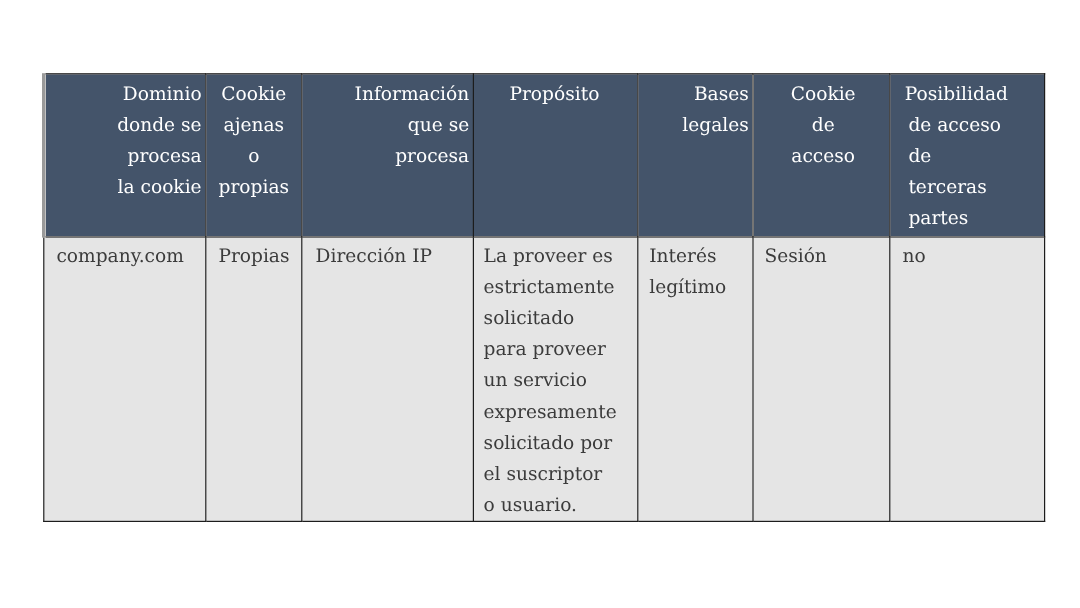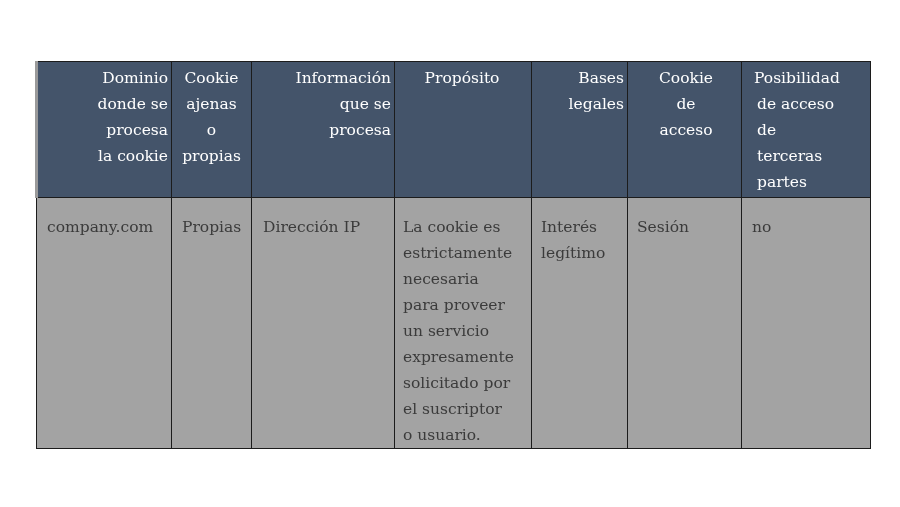--- a/index.html
+++ b/index.html
@@ -16,22 +16,22 @@
     padding: 4px 3px 0 6px;
     font-size: 15.5px;
     line-height: 26px;
     overflow: hidden;
   }
   .cookie-table th {
     background: #44546a; color: #ffffff; font-weight: normal;
     height: 132px; padding-top: 3px;
   }
   .cookie-table td {
-    background: #a3a3a3; color: #3b3b3b; height: 206px;
-    padding-top: 16px;
+    background: #e5e5e5; color: #3b3b3b; height: 206px;
+    padding-top: 2px;
   }
   .c-center { text-align: center; }
   .c-right { text-align: center; }
   .line { display: block; white-space: nowrap; }
   .left-bar { border-left: 3px solid #9a9a9a !important; }
 </style>
 </head>
 <body>
 
 <table class="cookie-table">
@@ -89,23 +89,23 @@
       <td style="padding-left:10px;">
         <span class="line">company.com</span>
       </td>
       <td style="padding-left:10px;">
         <span class="line">Propias</span>
       </td>
       <td style="padding-left:11px;margin-top:20px;">
         <span class="line">Dirección IP</span>
       </td>
       <td style="padding-left:8px;">
-        <span class="line">La cookie es</span>
+        <span class="line">La proveer es</span>
         <span class="line">estrictamente</span>
-        <span class="line">necesaria</span>
+        <span class="line">solicitado</span>
         <span class="line">para proveer</span>
         <span class="line">un servicio</span>
         <span class="line">expresamente</span>
         <span class="line">solicitado por</span>
         <span class="line">el suscriptor</span>
         <span class="line">o usuario.</span>
       </td>
       <td style="padding-left:9px;">
         <span class="line">Interés</span>
         <span class="line">legítimo</span>

